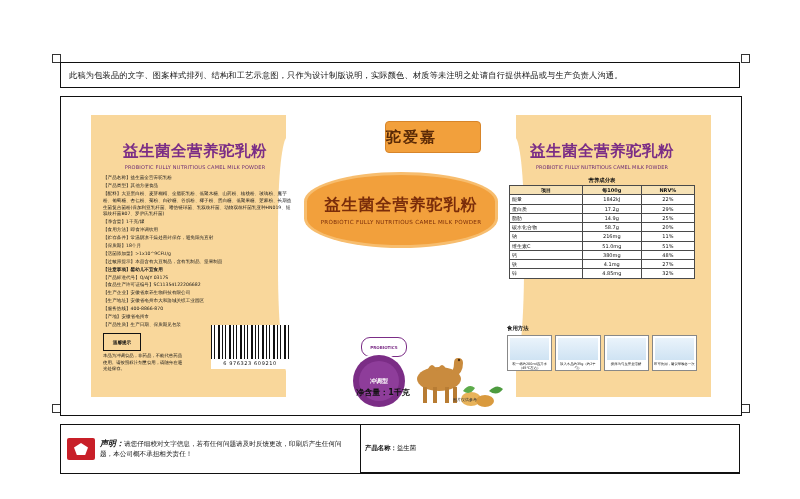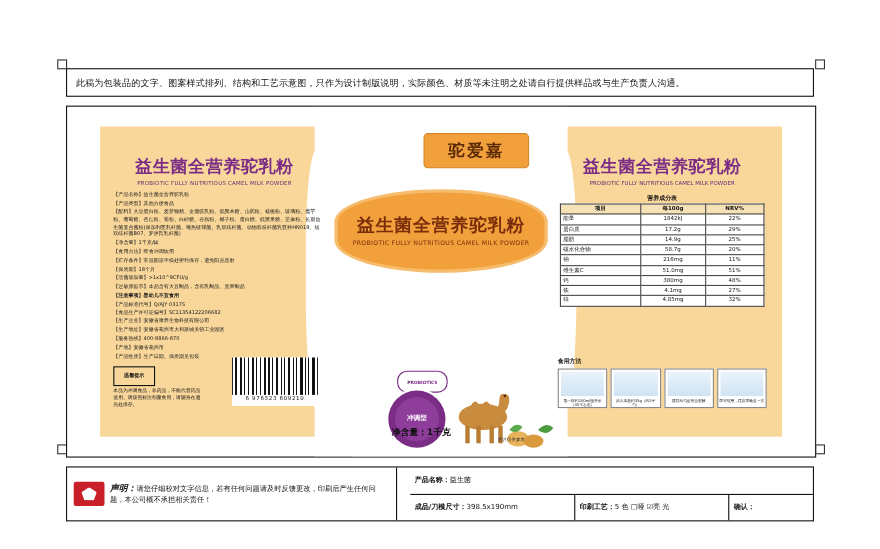--- a/index.html
+++ b/index.html
@@ -47,21 +47,21 @@
     background:#f2a03c;border-radius:50%/38%;
     display:flex;flex-direction:column;align-items:center;justify-content:center;
     box-shadow:0 0 0 3px #f7bd6e;
   }
   .orange .cn{font-size:16px;font-weight:bold;color:#7a2d0a;letter-spacing:1px;}
   .orange .en{font-size:5.6px;color:#7a2d0a;margin-top:3px;letter-spacing:.3px;}
 
   
   .logo{
     position:absolute;left:324px;top:24px;width:94px;height:30px;background:#f2a03c;
-    border-radius:4px;display:flex;align-items:center;justify-content:center;
+    border-radius:4px;display:flex;align-items:center;justify-content:flex-start;
     border:1px solid #d7852a;
   }
   .logo span{font-size:15px;font-weight:bold;color:#5b2a06;letter-spacing:2px;}
 
   
   .ltitle{position:absolute;left:44px;top:44px;width:180px;text-align:center;}
   .ltitle .cn{font-size:15.5px;font-weight:bold;color:#7b2d86;letter-spacing:.5px;white-space:nowrap;}
   .ltitle .en{font-size:5px;color:#6b2a74;margin-top:2px;letter-spacing:.2px;}
   .lspec{position:absolute;left:42px;top:78px;width:190px;font-size:4.6px;line-height:1.5;color:#1a1a1a;}
   .lspec div{margin-bottom:1px;}
@@ -104,21 +104,21 @@
   .veg{position:absolute;left:398px;top:282px;width:46px;height:30px;}
 
   
   .form{position:absolute;left:60px;top:424px;width:680px;height:50px;border:1px solid #111;display:flex;box-sizing:border-box;}
   .fleft{width:300px;border-right:1px solid #111;display:flex;align-items:center;gap:5px;padding:0 6px;box-sizing:border-box;}
   .redlogo{width:28px;height:22px;background:#c81f28;border-radius:2px;position:relative;flex:0 0 auto;}
   .redlogo:after{content:"";position:absolute;left:7px;top:5px;width:14px;height:12px;background:#fff;clip-path:polygon(50% 0,100% 38%,80% 100%,20% 100%,0 38%);}
   .decl{font-size:6.6px;line-height:1.45;}
   .decl b{font-size:8px;font-style:italic;}
   .fright{flex:1;display:flex;flex-direction:column;}
-  .frow{flex:1;display:flex;align-items:flex-start;margin-left:12px;}
+  .frow{flex:1;display:flex;align-items:flex-start;}
   .cell{border-right:1px solid #111;height:100%;display:flex;align-items:center;padding:0 4px;font-size:6.4px;box-sizing:border-box;}
   .cell:last-child{border-right:none;}
   .frow:first-child{border-bottom:1px solid #111;}
   .lbl{font-weight:bold;}
   .val{color:#111;}
 </style>
 </head>
 <body>
 
 <div class="page">
@@ -295,30 +295,16 @@
         <b>声明：</b><span>请您仔细校对文字信息，若有任何问题请及时反馈更改，印刷后产生任何问题，本公司概不承担相关责任！</span>
       </div>
     </div>
     <div class="fright">
       <div class="frow">
         <div class="cell" style="width:150px">
           <span class="lbl">产品名称：</span>
           <span class="val">益生菌</span>
         </div>
       </div>
-      <div class="frow">
-        <div class="cell" style="width:150px">
-          <span class="lbl">成品/刀模尺寸：</span>
-          <span class="val">398.5x190mm</span>
-        </div>
-        <div class="cell" style="width:140px">
-          <span class="lbl">印刷工艺：</span>
-          <span class="val">5 色  □哑  ☑亮 光</span>
-        </div>
-        <div class="cell" style="flex:1">
-          <span class="lbl">确认：</span>
-          <span class="val"></span>
-        </div>
-      </div>
     </div>
   </div>
 
 </div>
 
 </body></html>

